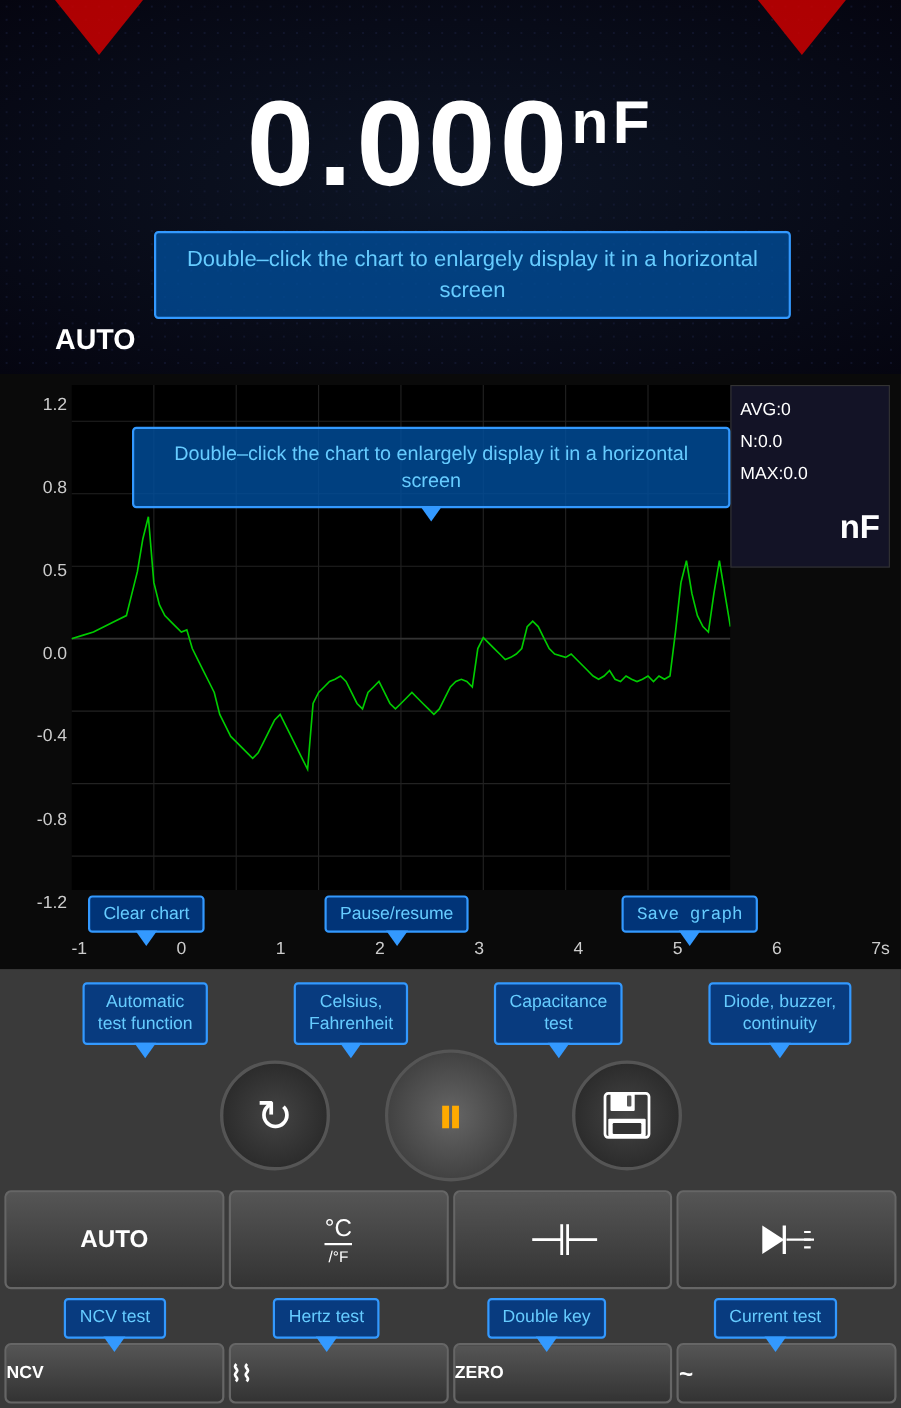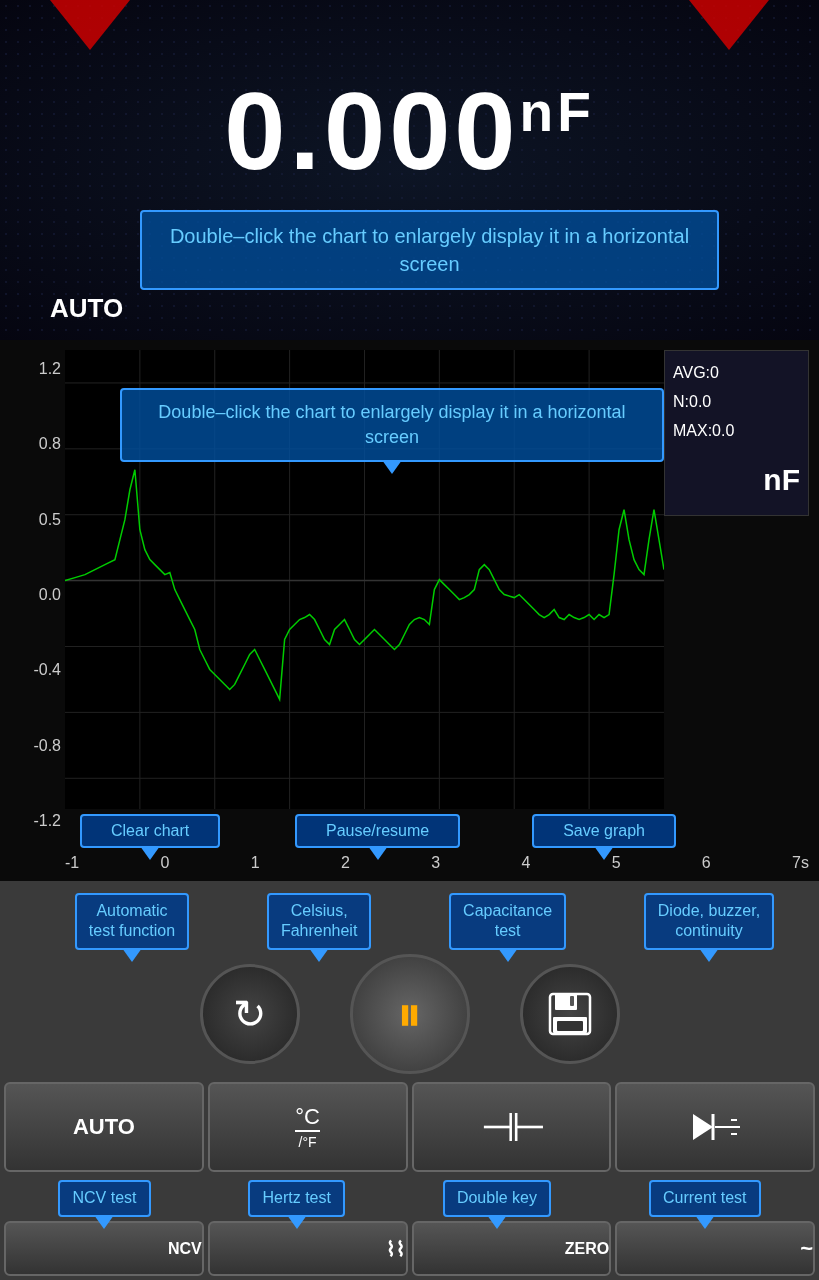--- a/index.html
+++ b/index.html
@@ -256,35 +256,35 @@
       justify-content: space-around;
     }
     .mini-key {
       flex: 1;
       background: linear-gradient(180deg, #555 0%, #333 100%);
       border: 2px solid #666;
       border-radius: 6px;
       height: 55px;
       display: flex;
       align-items: center;
-      justify-content: flex-end;
+      justify-content: flex-start;
       color: white;
       font-size: 16px;
       font-weight: bold;
       cursor: pointer;
     }
 
     .labeled-tooltip {
       background: rgba(0, 60, 140, 0.85);
       border: 2px solid #3399ff;
       border-radius: 4px;
       color: #66ccff;
       font-size: 16px;
       text-align: center;
-      padding: 6px 29px;
+      padding: 6px 12px;
       white-space: nowrap;
       position: relative;
     }
   </style>
 </head>
 <body>
 
 <div class="top-display">
   <div class="top-display-bg"></div>
   <div class="dot-pattern"></div>
@@ -378,21 +378,21 @@
     </div>
   </div>
 
   <div style="position:absolute; bottom:52px; left:295px; z-index:20;">
     <div class="labeled-tooltip">
       <span>Pause/resume</span>
       <div class="tooltip-arrow-down"></div>
     </div>
   </div>
 
-  <div style="position:absolute; bottom:52px; right:143px; z-index:20;">
+  <div style="position:absolute; bottom:52px; right:130px; z-index:20;font-family:Liberation Mono, monospace;">
     <div class="labeled-tooltip">
       <span>Save graph</span>
       <div class="tooltip-arrow-down"></div>
     </div>
   </div>
 </div>
 
 <div style="position:absolute; bottom:0; left:0; width:819px; background:#3a3a3a;">
 
   <div style="display:flex; justify-content:space-around; padding:12px 10px 4px 10px; gap:8px;margin-left:30px;">

